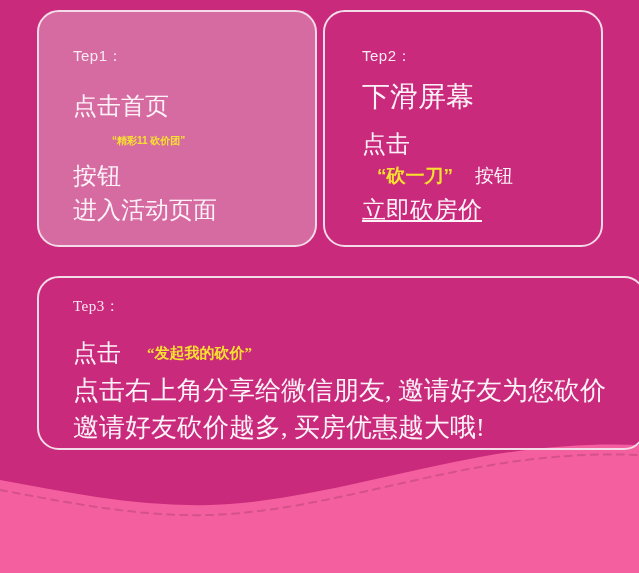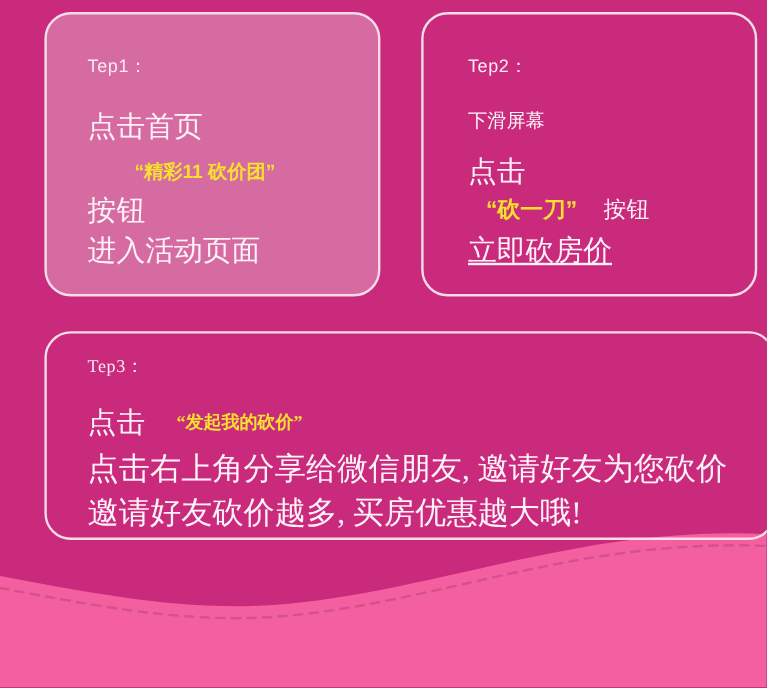--- a/index.html
+++ b/index.html
@@ -47,21 +47,20 @@
     width: 280px;
     height: 237px;
     background: #d66ba1;
   }
   .card-2 {
     left: 323px;
     top: 10px;
     width: 280px;
     height: 237px;
     background: transparent;
-    margin-left: 28px;
   }
   .card-3 {
     left: 37px;
     top: 276px;
     width: 609px;
     height: 174px;
     background: transparent;
     font-family: Liberation Serif, serif;
   }
 
@@ -86,27 +85,27 @@
     line-height: 1;
   }
   .hl {
     color: #f7e02e;
     font-weight: bold;
   }
 
   
   .c1-title    { left: 34px; top: 36px; }
   .c1-l1       { left: 34px; top: 82px;  font-size: 24px; }
-  .c1-l2       { left: 73px; top: 124px; font-size: 16px; }
+  .c1-l2       { left: 73px; top: 124px; font-size: 10px; }
   .c1-l3       { left: 34px; top: 152px; font-size: 24px; }
   .c1-l4       { left: 34px; top: 186px; font-size: 24px; }
 
   
   .c2-title    { left: 37px; top: 36px; }
-  .c2-l1       { left: 37px; top: 82px;  font-size: 16px; }
+  .c2-l1       { left: 37px; top: 71px;  font-size: 28px; }
   .c2-l2       { left: 37px; top: 120px; font-size: 24px; }
   .c2-l3       { left: 52px; top: 154px; font-size: 19px; }
   .c2-l3 .sp   { display: inline-block; width: 22px; }
   .c2-l4       { left: 37px; top: 186px; font-size: 24px; text-decoration: underline; }
 
   
   .c3-title    { left: 34px; top: 21px; }
   .c3-l1       { left: 34px; top: 63px;  font-size: 24px; }
   .c3-l1 .sp   { display: inline-block; width: 26px; }
   .c3-l1 .hl   { font-size: 15px; position: relative; top: -3px; }

